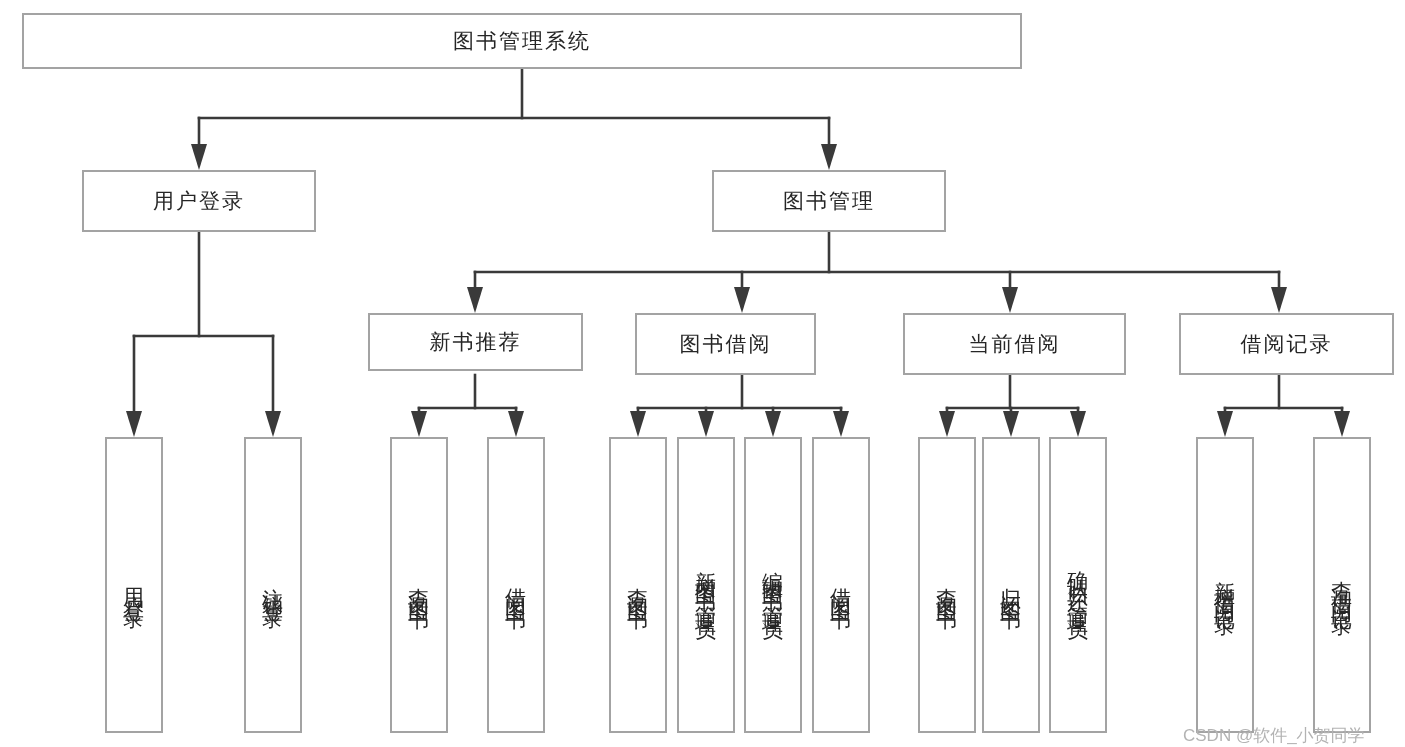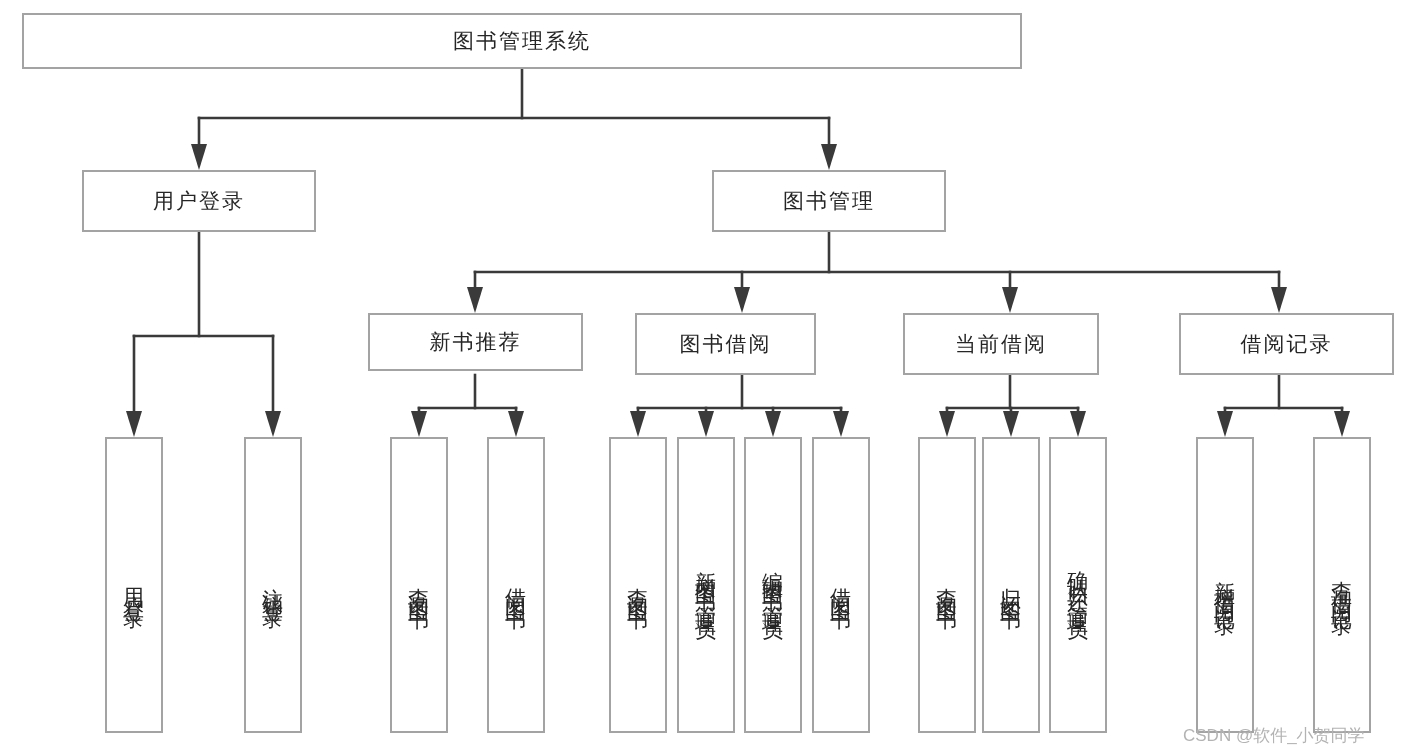--- a/index.html
+++ b/index.html
@@ -157,21 +157,21 @@
   <div class="node h" style="left:712px; top:170px; width:234px; height:62px;">
     <span>图书管理</span>
   </div>
 
   <div class="node h" style="left:368px; top:313px; width:215px; height:58px;">
     <span>新书推荐</span>
   </div>
   <div class="node h" style="left:635px; top:313px; width:181px; height:62px;">
     <span>图书借阅</span>
   </div>
-  <div class="node h" style="left:903px; top:313px; width:196px; height:62px;">
+  <div class="node h" style="left:903px; top:313px; width:223px; height:62px;">
     <span>当前借阅</span>
   </div>
   <div class="node h" style="left:1179px; top:313px; width:215px; height:62px;">
     <span>借阅记录</span>
   </div>
 
   <div class="node v" style="left:105px; top:437px; width:58px; height:296px;">
     <span>用户登录</span>
   </div>
   <div class="node v" style="left:244px; top:437px; width:58px; height:296px;">

